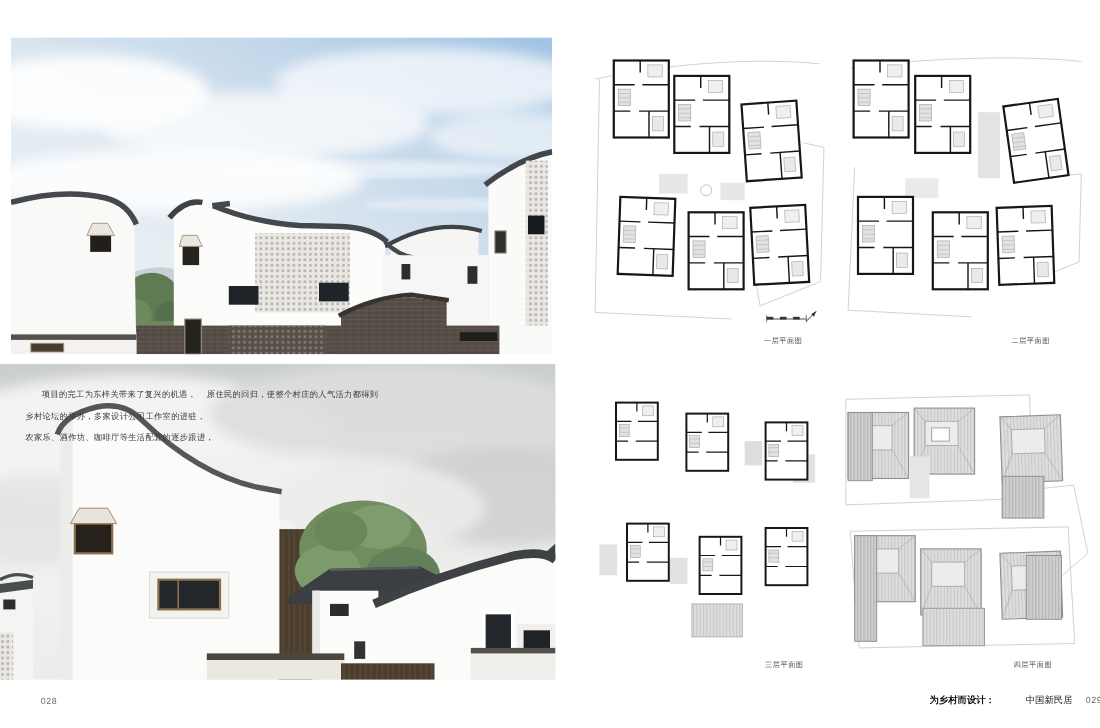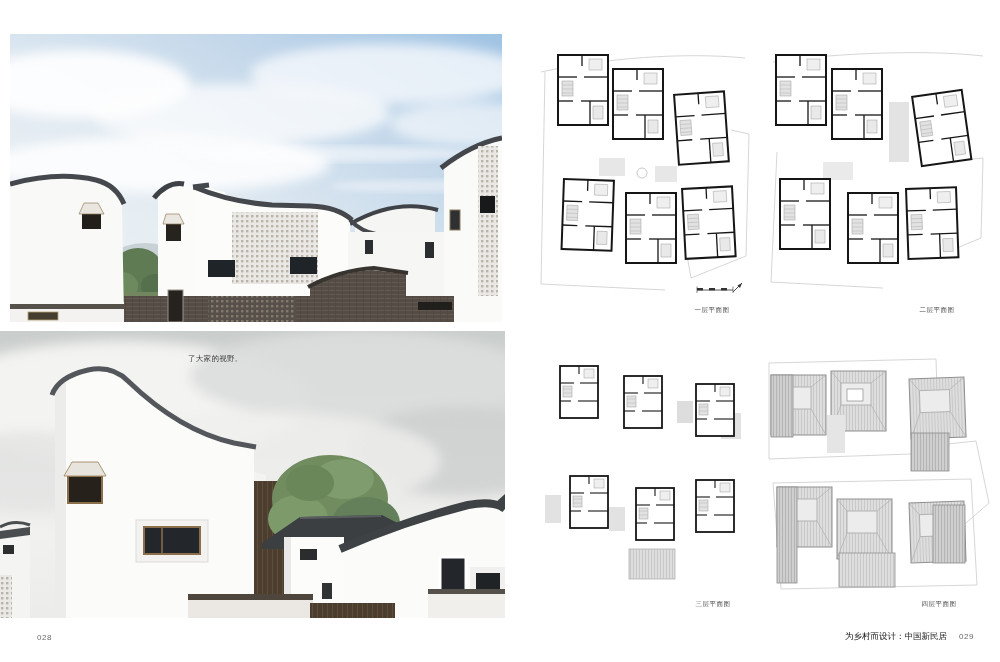--- a/index.html
+++ b/index.html
@@ -16,22 +16,22 @@
   .para-col .line.indent{padding-left:15px;}
   
   .caption{
     position:absolute;transform:translateX(-50%);
     font-size:6.5px;color:#444;white-space:nowrap;letter-spacing:.5px;
   }
   
   .pagenum{position:absolute;font-size:8px;color:#6b6b6b;letter-spacing:.6px;}
   
   .footer{position:absolute;top:631px;left:845px;display:flex;align-items:baseline;white-space:nowrap;}
-  .footer .t-bold{font-size:8.5px;font-weight:normal;color:#0d0d0d;}
-  .footer .t-reg{font-size:8.5px;color:#222;}
+  .footer .t-bold{font-size:8.5px;font-weight:bold;color:#0d0d0d;}
+  .footer .t-reg{font-size:8.5px;color:#222;margin-left:28px;}
   .footer .t-num{font-size:8px;color:#666;margin-left:12px;letter-spacing:.6px;}
   svg{display:block;}
 </style>
 </head>
 <body>
 
 <svg width="0" height="0" style="position:absolute" aria-hidden="true">
   <defs>
     <linearGradient id="skyTop" x1="0" y1="1" x2="1" y2="0">
       <stop offset="0" stop-color="#f3f5f6"></stop>
@@ -252,23 +252,28 @@
       <rect x="0" y="244" width="12" height="43" fill="url(#lat)"></rect>
 
       <rect x="188" y="268" width="125" height="19" fill="#ebe8e3"></rect>
       <rect x="188" y="263" width="125" height="6" fill="#4e463c"></rect>
       <rect x="310" y="272" width="85" height="15" fill="url(#wood)"></rect>
       <rect x="428" y="262" width="77" height="25" fill="#f0efec"></rect>
       <rect x="428" y="258" width="77" height="5" fill="#55504a"></rect>
     </g>
   </svg>
 
+  <div class="para-col" style="left:23px;">
+    <div class="line indent">项目的完工为东梓关带来了复兴的机遇，</div>
+    <div class="line">乡村论坛的举办，多家设计公司工作室的进驻，</div>
+    <div class="line">农家乐、酒作坊、咖啡厅等生活配套的逐步跟进，</div>
+  </div>
 
   <div class="para-col" style="left:188px;">
-    <div class="line">了大家的视野。</div>
+    <div class="line">原住民的回归，使整个村庄的人气活力都得到</div>
   </div>
 
   <div class="pagenum" style="left:37px;top:633px;">028</div>
 </div>
 
 <div class="abs" style="left:505px;top:0;width:495px;height:662px;"></div>
 
 <svg class="abs" style="left:535px;top:38px;" width="215" height="262" viewBox="0 0 215 262">
   <g stroke="#cccccc" fill="none" stroke-width="0.8">
     <path d="M6,34 C70,20 150,14 210,20"></path>

